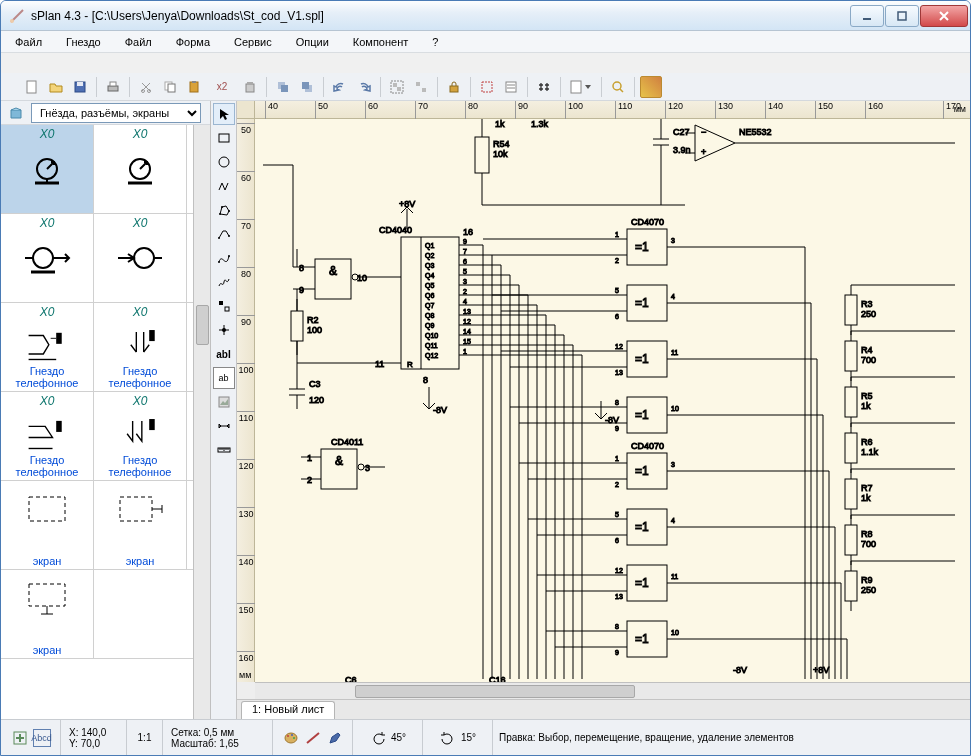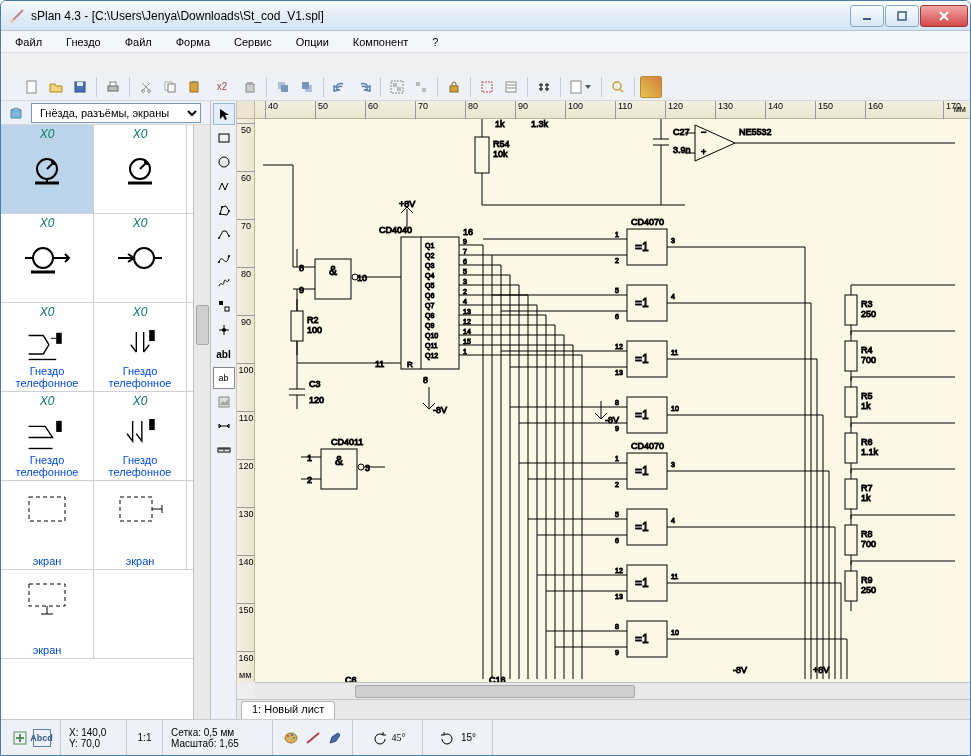--- a/index.html
+++ b/index.html
@@ -842,21 +842,21 @@
 
   <div class="status-bar">
     <div class="status-cell icons" style="width:60px;">
       <span class="ico">
           <svg width="14" height="14">
             <rect x="1" y="1" width="12" height="12" fill="none" stroke="#5a8a5a"></rect>
             <line x1="7" y1="3" x2="7" y2="11" stroke="#5a8a5a" stroke-width="2"></line>
             <line x1="3" y1="7" x2="11" y2="7" stroke="#5a8a5a" stroke-width="2"></line>
           </svg>
         </span>
-      <span class="ico" style="font-size:9px;font-weight:bold;border:1px solid #6080b0;color:#3a5a90;padding:0 2px;text-align:right;">Abcd</span>
+      <span class="ico" style="font-size:9px;font-weight:normal;border:1px solid #6080b0;color:#3a5a90;padding:0 2px;text-align:right;">Abcd</span>
     </div>
     <div class="status-cell" style="width:66px;">
       <span>X: 140,0</span>
       <span>Y: 70,0</span>
     </div>
     <div class="status-cell" style="width:36px;align-items:center;">
       <span>1:1</span>
     </div>
     <div class="status-cell" style="width:110px;">
       <span>Сетка: 0,5 мм</span>
@@ -875,35 +875,36 @@
           <svg width="16" height="16">
             <line x1="2" y1="13" x2="14" y2="3" stroke="#b04040" stroke-width="2"></line>
           </svg>
         </span>
       <span class="ico">
           <svg width="16" height="16">
             <path d="M3 13l2-6 6-4 2 2-4 6z" fill="#4a6aa8" stroke="#2a4a88"></path>
           </svg>
         </span>
     </div>
-    <div class="status-cell icons" style="width:70px;font-family:Liberation Serif, serif;">
+    <div class="status-cell icons" style="width:70px;">
       <span class="ico">
           <svg width="14" height="14">
             <path d="M11 4a5 5 0 1 0 2 4" fill="none" stroke="#000"></path>
             <path d="M11 1v3h3" fill="none" stroke="#000"></path>
           </svg>
         </span>
       <span>45°</span>
     </div>
     <div class="status-cell icons" style="width:70px;">
       <span class="ico">
           <svg width="14" height="14">
             <path d="M3 4a5 5 0 1 1-2 4" fill="none" stroke="#000"></path>
             <path d="M3 1v3H0" fill="none" stroke="#000"></path>
           </svg>
         </span>
       <span>15°</span>
     </div>
     <div class="status-right">
+      <span>Правка: Выбор, перемещение, вращение, удаление элементов</span>
     </div>
   </div>
 
 </div>
 
 </body></html>

